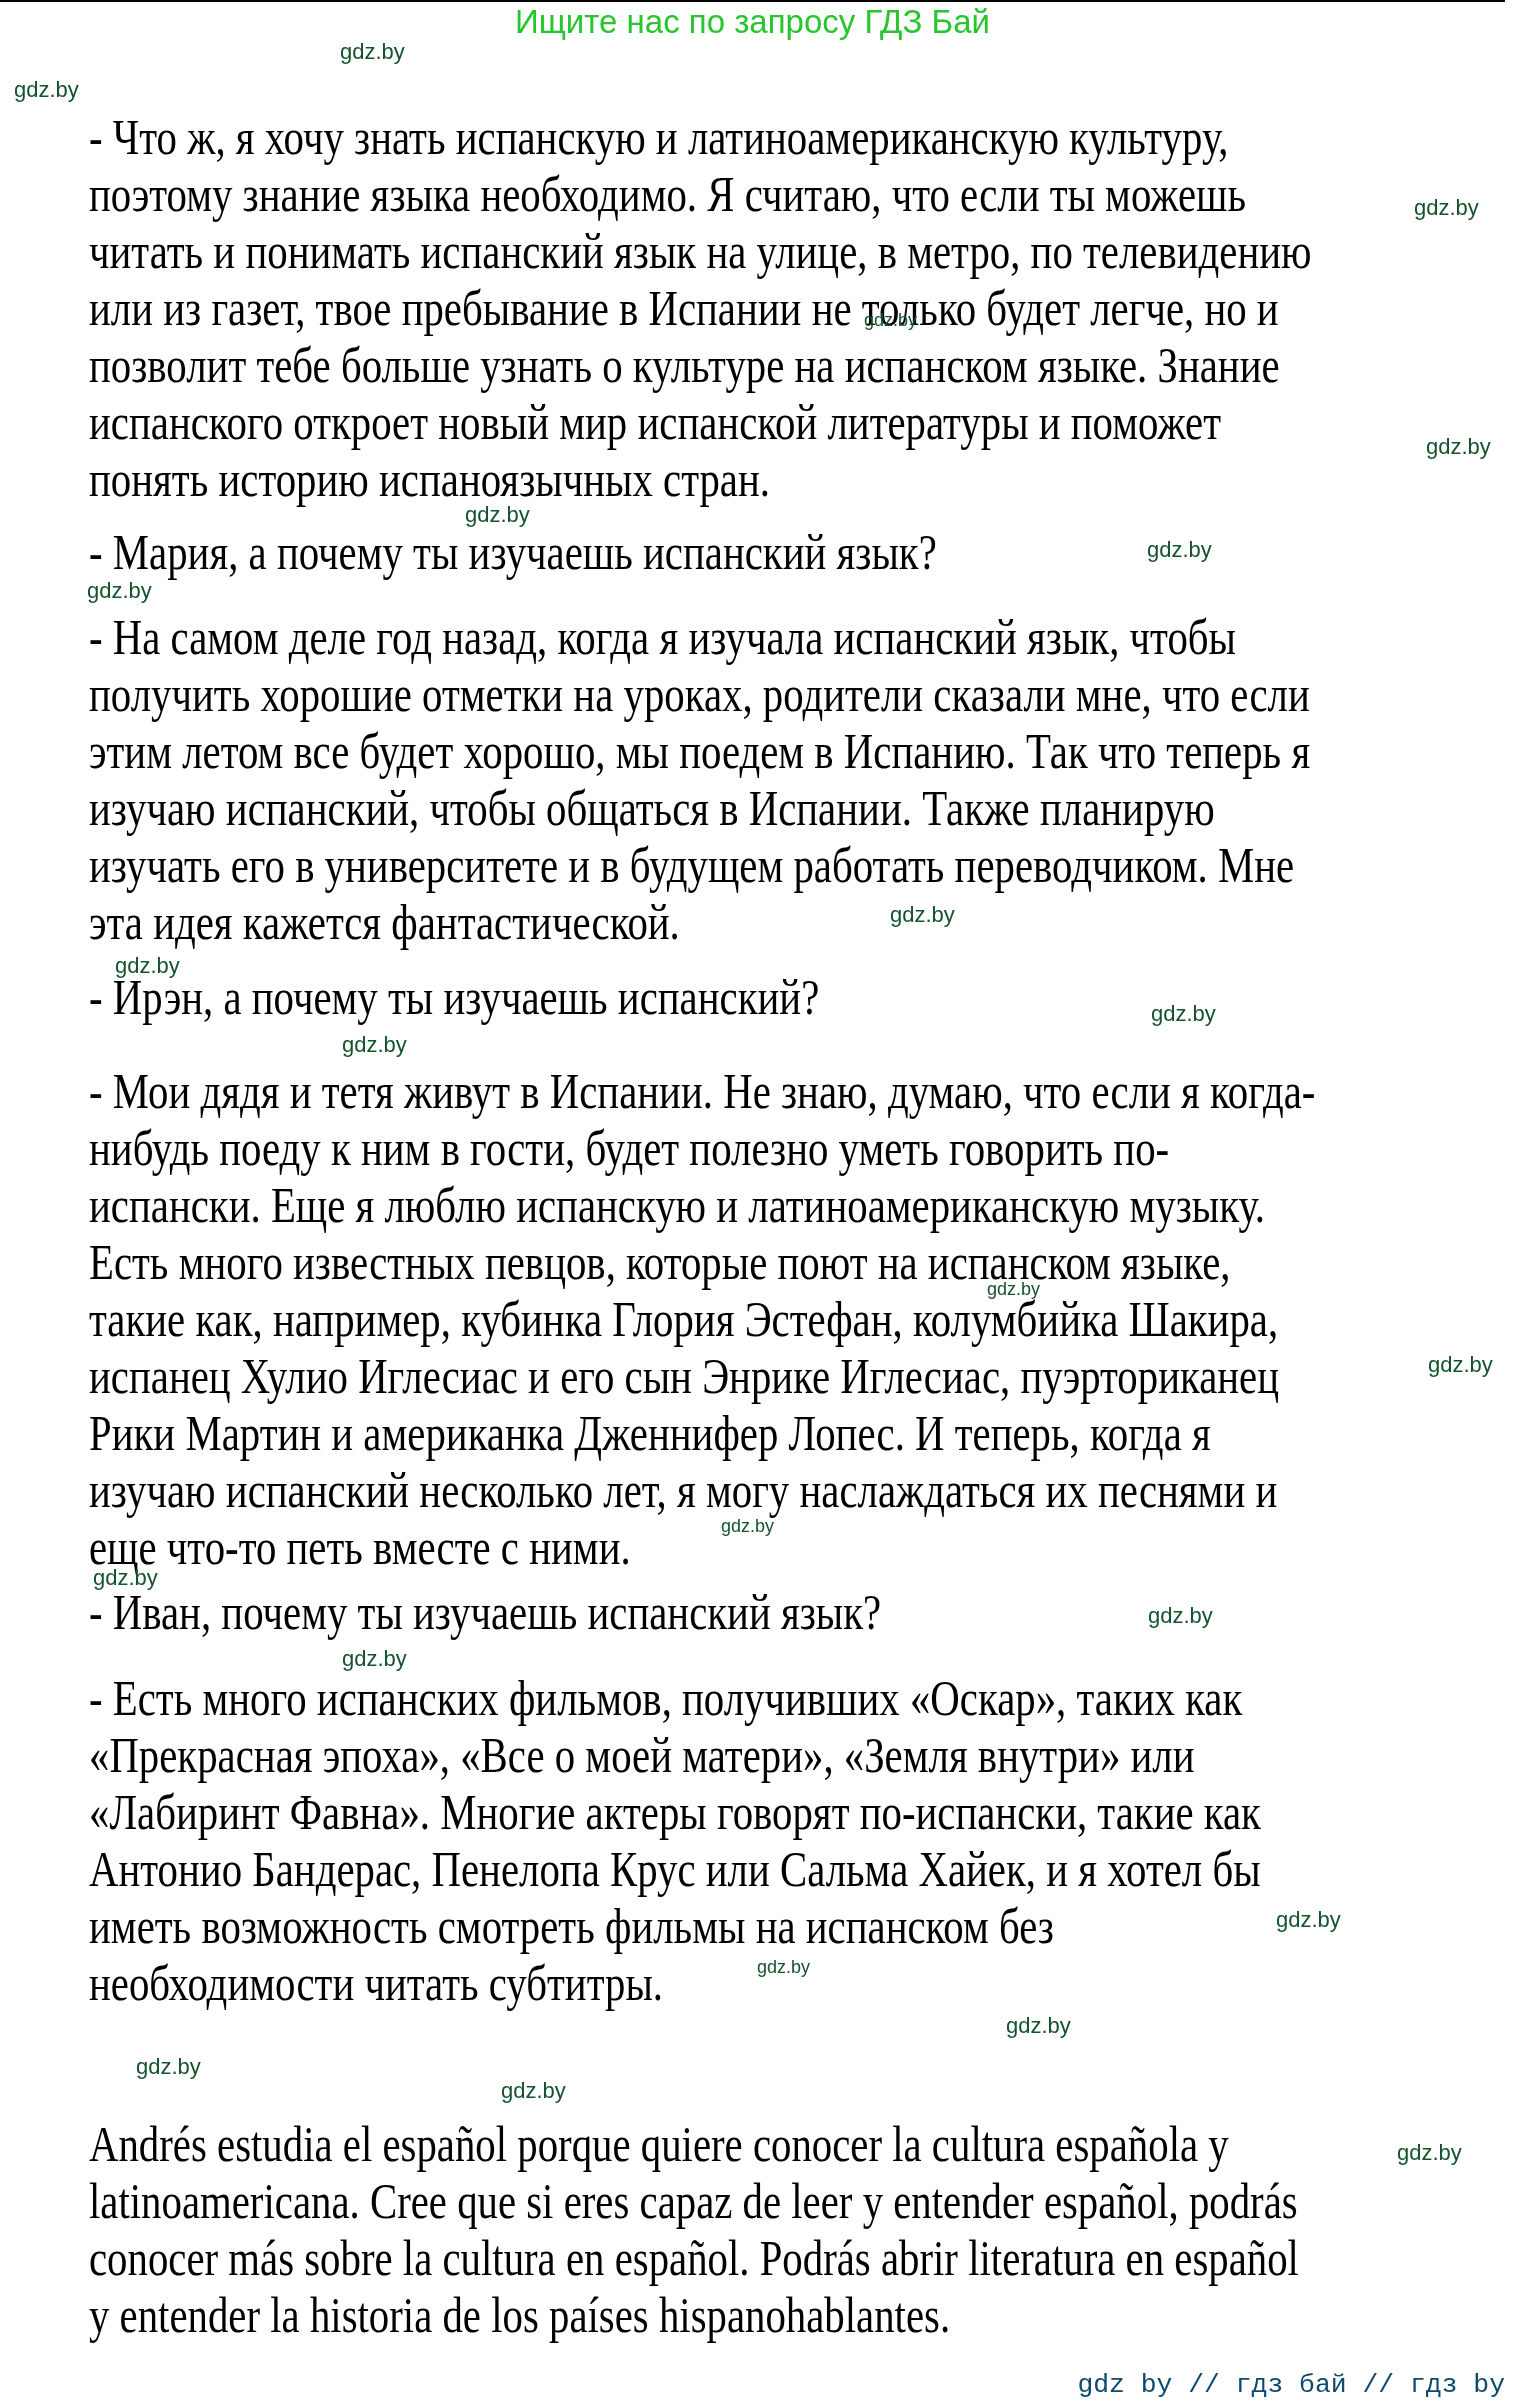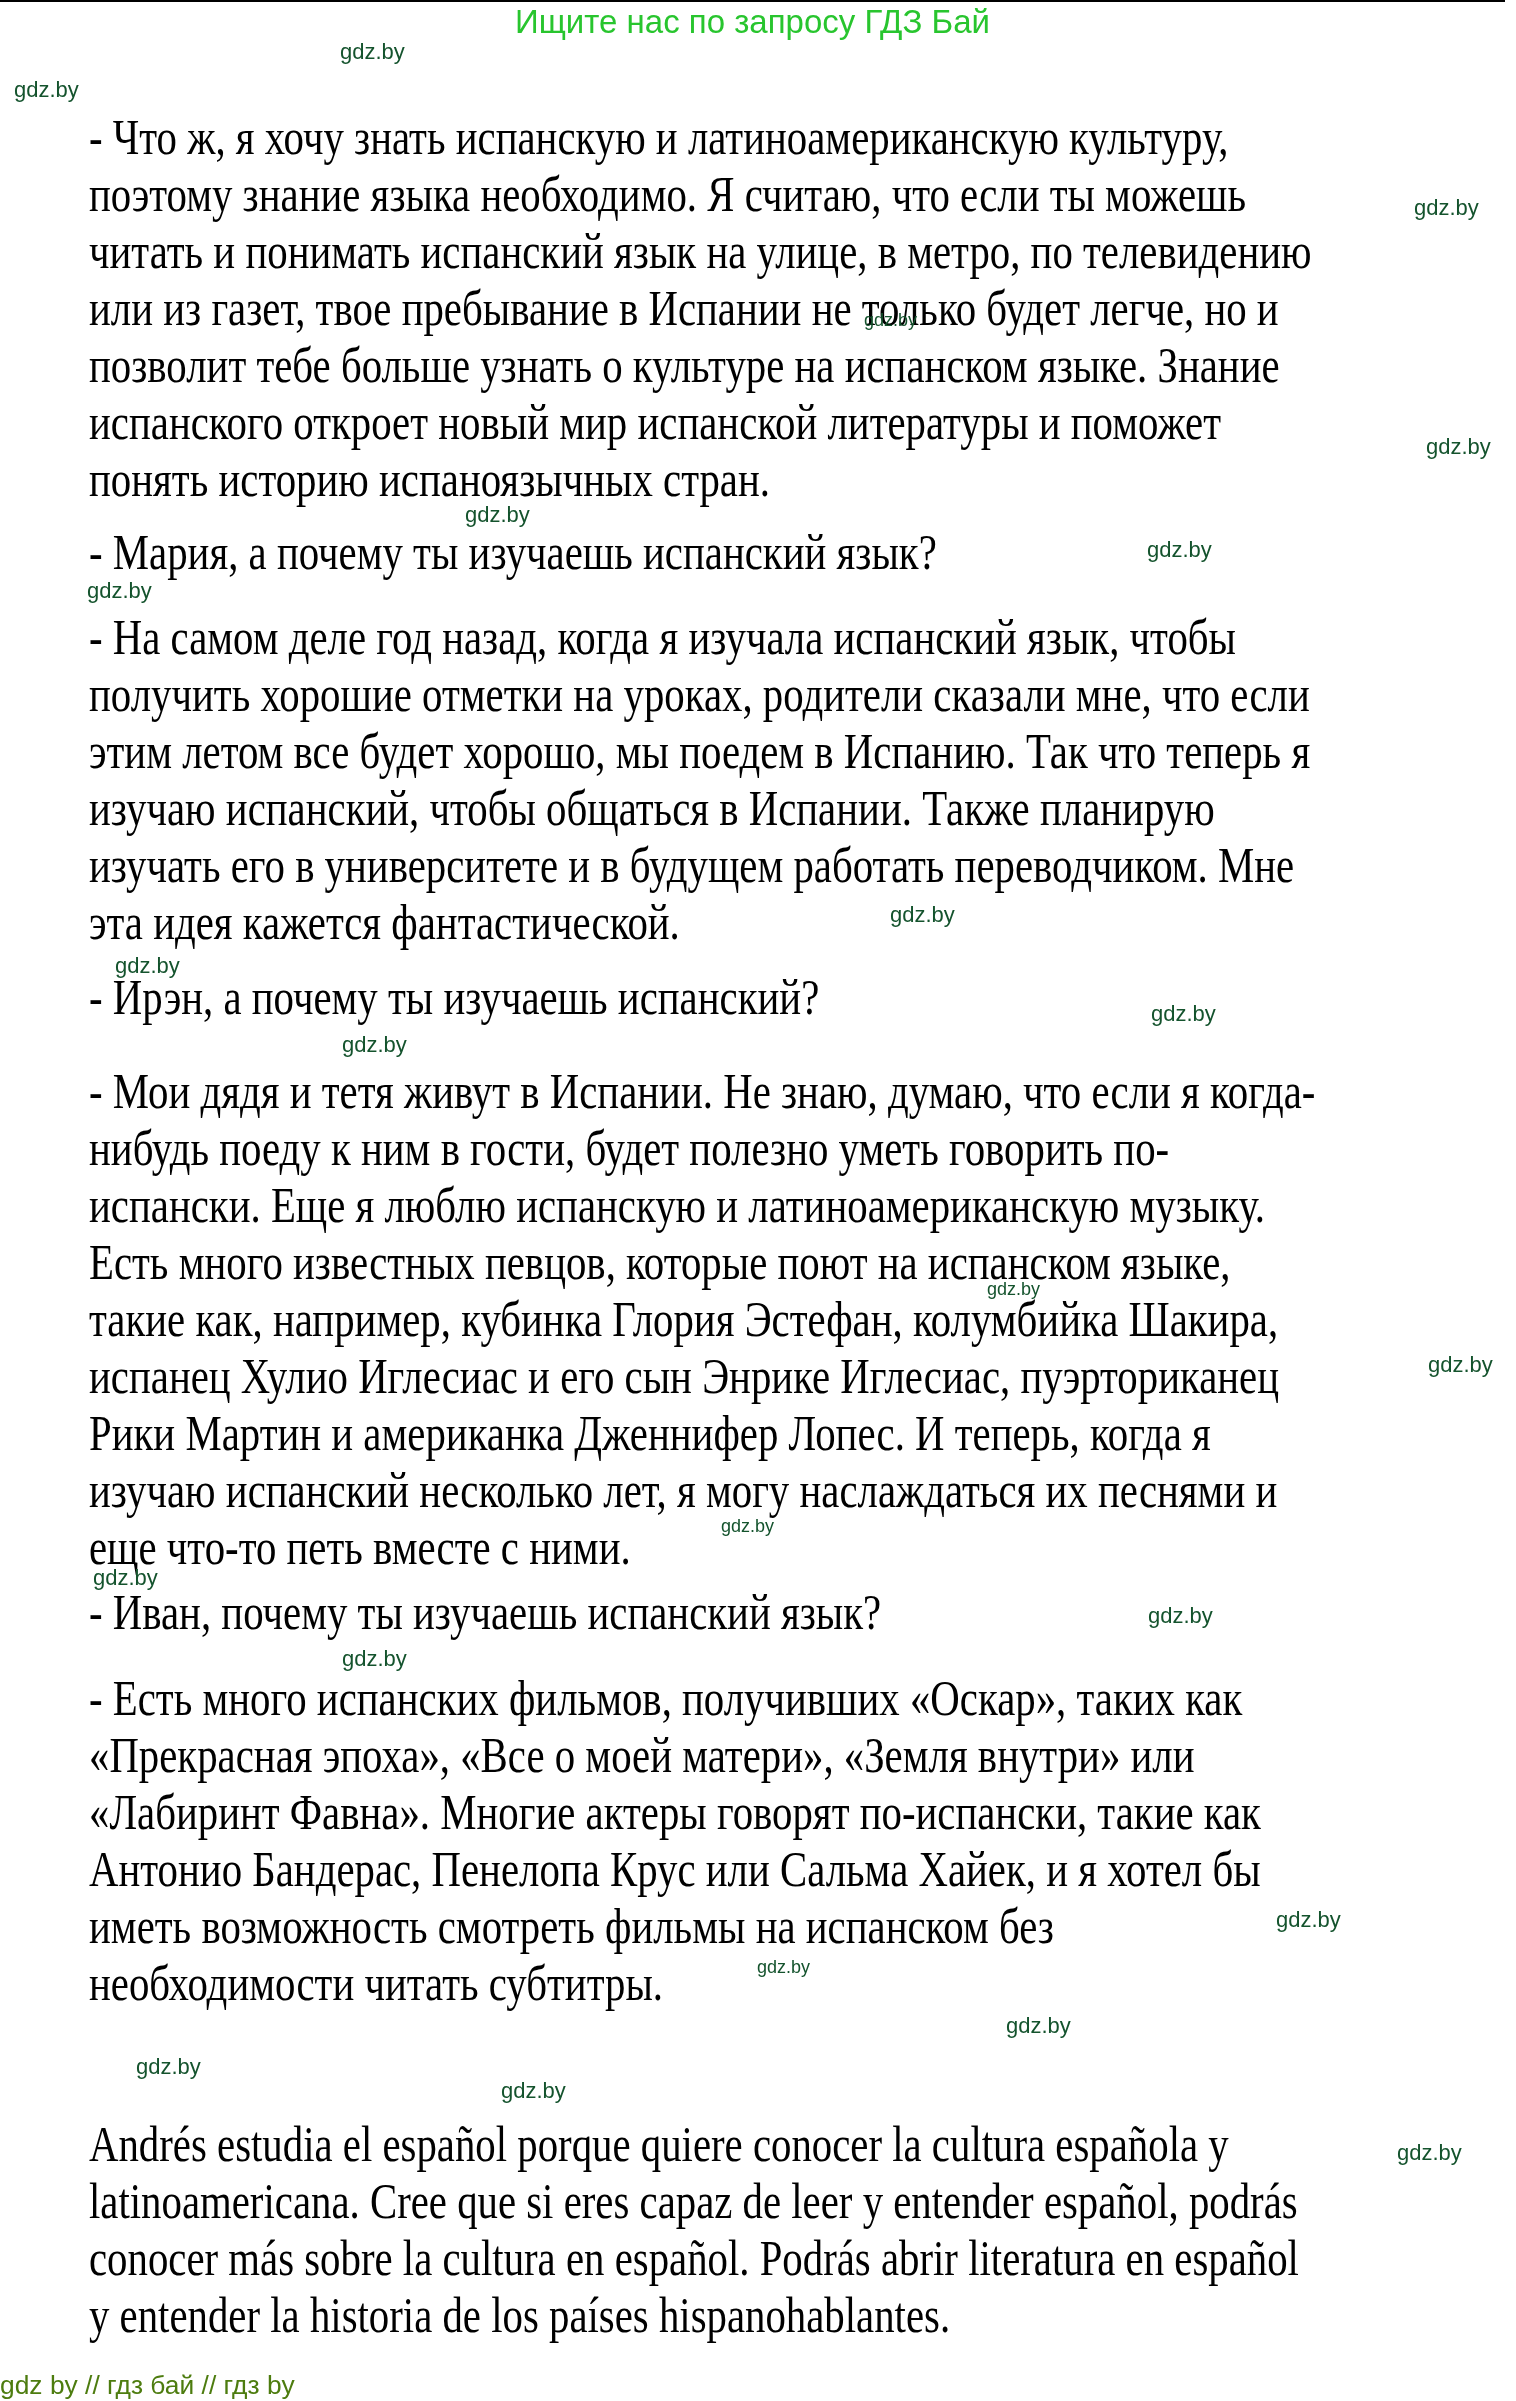--- a/index.html
+++ b/index.html
@@ -32,24 +32,24 @@
   .block .ln { white-space:nowrap; height:57px; }
   .wm {
     position:absolute;
     font-family:"Liberation Sans","DejaVu Sans",sans-serif;
     font-size:22px; line-height:23px;
     color:#14532d; white-space:nowrap;
   }
   .wm.sm { font-size:18px; line-height:19.4px; }
   .footer {
     position:absolute; top:2370px; left:0; width:100%;
-    text-align:left;
-    font-family:Liberation Sans, sans-serif;
+    text-align:right;
+    font-family:Liberation Mono, monospace;
     font-size:26.4px; line-height:31px;
-    color:#4d7c0f;
+    color:#0c4a6e;
     white-space:nowrap;
   }
 </style>
 </head>
 <body>
 
 <div id="page">
 
   <div class="topline"></div>
 

